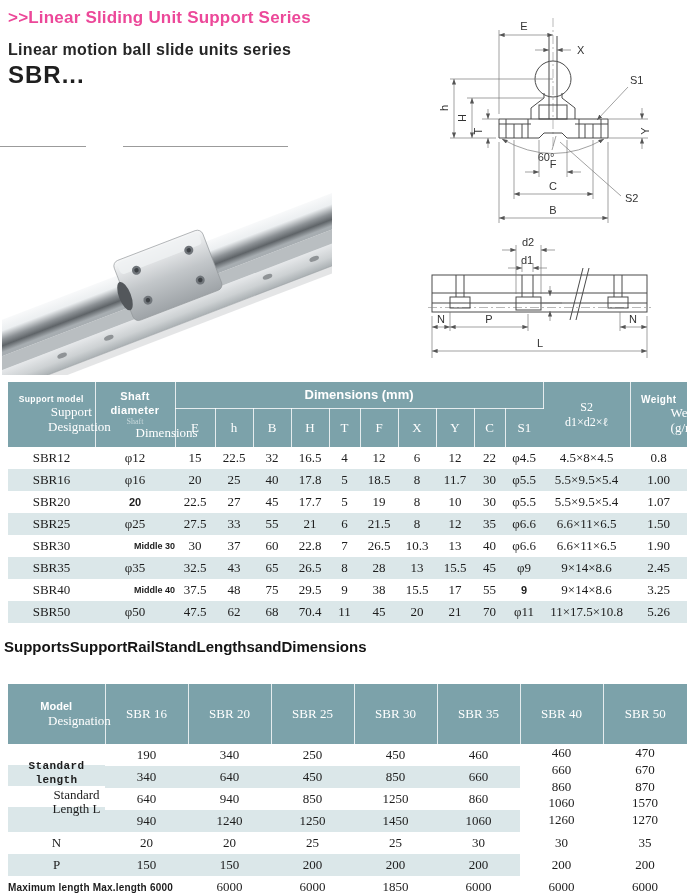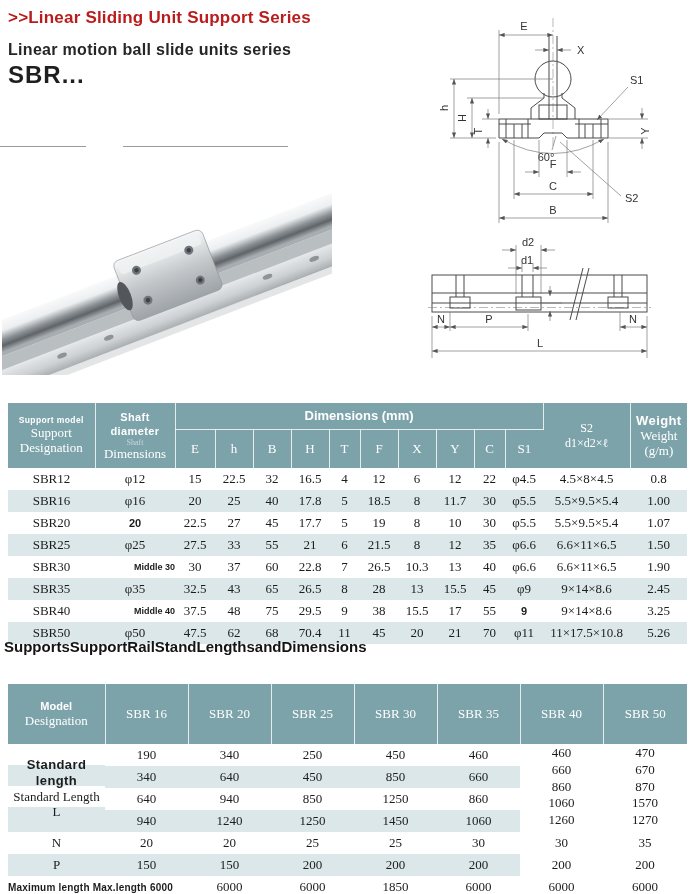--- a/index.html
+++ b/index.html
@@ -1,65 +1,65 @@
 <!DOCTYPE html>
 <html><head>
 <meta charset="utf-8">
 <style>
   html,body{margin:0;padding:0;background:#fff;}
   #page{position:relative;width:695px;height:894px;background:#fff;overflow:hidden;
         font-family:"Liberation Serif",serif;color:#1c1c1c;}
   
   .title{position:absolute;left:8px;top:8px;margin:0;
-         font:700 17px "Liberation Sans",sans-serif;color:#b91c1c;letter-spacing:.2px;}
+         font:700 17px "Liberation Sans",sans-serif;color:#ec4899;letter-spacing:.2px;}
   .subtitle{position:absolute;left:8px;top:41px;margin:0;
             font:700 16px "Liberation Sans",sans-serif;color:#262626;letter-spacing:.3px;}
   .sbr{position:absolute;left:8px;top:61px;font:700 24px "Liberation Sans",sans-serif;
        color:#1f1f1f;letter-spacing:1px;}
   .rule{position:absolute;top:146px;height:1px;background:#9b9b9b;}
   .rule1{left:0;width:86px;}
   .rule2{left:123px;width:165px;}
   
   .photo{position:absolute;left:2px;top:180px;}
   .draw1{position:absolute;left:440px;top:10px;}
   .draw2{position:absolute;left:420px;top:230px;}
   .tech text{font-family:"Liberation Sans",sans-serif;font-size:11px;fill:#333;}
   .tech .part{stroke:#4a4a4a;stroke-width:1;fill:none;}
   .tech .thin{stroke:#7a7a7a;stroke-width:.7;fill:none;}
   .tech .cl{stroke:#8a8a8a;stroke-width:.6;fill:none;stroke-dasharray:9 3 2 3;}
   
   table{border-collapse:collapse;table-layout:fixed;position:absolute;left:8px;}
-  .dim{top:403px;width:679px;}
+  .dim{top:382px;width:679px;}
   .len{top:684px;width:679px;}
   th{background:#7ca2aa;color:#fff;font-weight:400;padding:0;text-align:center;vertical-align:middle;}
   .dim thead tr:first-child{height:26px;}
   .dim thead tr:last-child{height:39px;}
   .dim th,.len th{border-right:1px solid rgba(255,255,255,.8);}
   .dim th:last-child,.len th:last-child{border-right:none;}
   .dims-span{border-bottom:1px solid rgba(255,255,255,.8);
              font:700 13px "Liberation Sans",sans-serif;}
   .sub-th{font:13px "Liberation Serif",serif;}
   .sm{font:700 8.5px "Liberation Sans",sans-serif;letter-spacing:.4px;line-height:1.3;}
-  .serif{font:13px "Liberation Serif",serif;line-height:1.12;}
+  .serif{font:13px "Liberation Serif",serif;line-height:1.12;padding-left:40px;}
   .faded{font:8px "Liberation Serif",serif;opacity:.55;line-height:1;}
   .s2h{font:12px "Liberation Serif",serif;line-height:1.2;}
   td{font:13px "Liberation Serif",serif;text-align:center;height:22px;padding:0;}
   .dim tbody tr{height:18px;}
   tr.stripe td{background:#dbe7e9;}
   td.plain{background:#fff !important;}
   .art{font:700 11px "Liberation Sans",sans-serif;}
   .art-sm{font:700 9px "Liberation Sans",sans-serif;text-align:right;}
   
   .len thead tr{height:60px;}
   .len tbody tr.std{height:21px;}
   .len tbody tr.nrow,.len tbody tr.prow{height:22px;}
   .len tbody tr.maxrow{height:21px;}
   .sl-label{background:linear-gradient(180deg,#fff 0 21px,#dbe7e9 21px 42px,#fff 42px 63px,#dbe7e9 63px 84px);
             vertical-align:middle;}
-  .sl-label .sm{font-size:13px;}
+  .sl-label .sm{font-size:11px;font-family:Liberation Mono, monospace;}
   .sl-label .serif{font-size:13px;}
   .stack{vertical-align:top;}
   .stack div{height:16.8px;line-height:17px;font-size:13px;}
   .maxlab{font:700 10px "Liberation Sans",sans-serif;text-align:left;white-space:nowrap;
           letter-spacing:.2px;}
   .mh{font:700 11px "Liberation Sans",sans-serif;line-height:1.25;}
   
   .sec-title{position:absolute;left:4px;top:638px;font:700 15px "Liberation Sans",sans-serif;
              color:#141414;line-height:1.25;}
 </style>
@@ -283,21 +283,21 @@
           <div class="sm" style="font-size:11px">Shaft diameter</div>
           <div class="faded">Shaft</div>
           <div class="serif">Dimensions</div>
         </th>
         <th colspan="10" class="dims-span">Dimensions (mm)</th>
         <th rowspan="2">
           <div class="s2h">S2</div>
           <div class="s2h">d1×d2×ℓ</div>
         </th>
         <th rowspan="2">
-          <div class="sm" style="font-size:13px">Weight</div>
+          <div class="sm" style="font-size:10px">Weight</div>
           <div class="serif">Weight (g/m)</div>
         </th>
       </tr>
       <tr>
         <th class="sub-th">E</th>
         <th class="sub-th">h</th>
         <th class="sub-th">B</th>
         <th class="sub-th">H</th>
         <th class="sub-th">T</th>
         <th class="sub-th">F</th>

